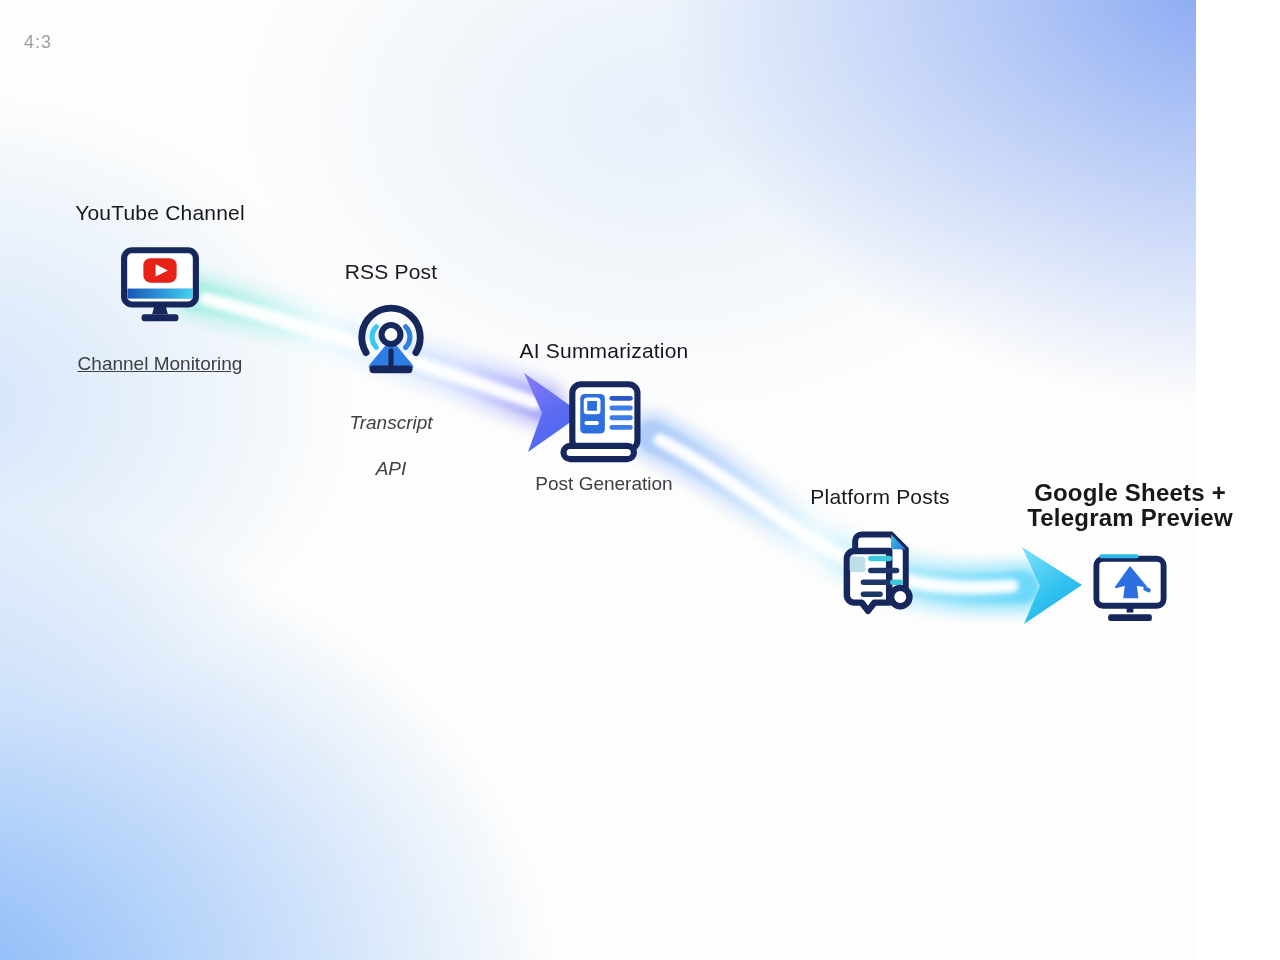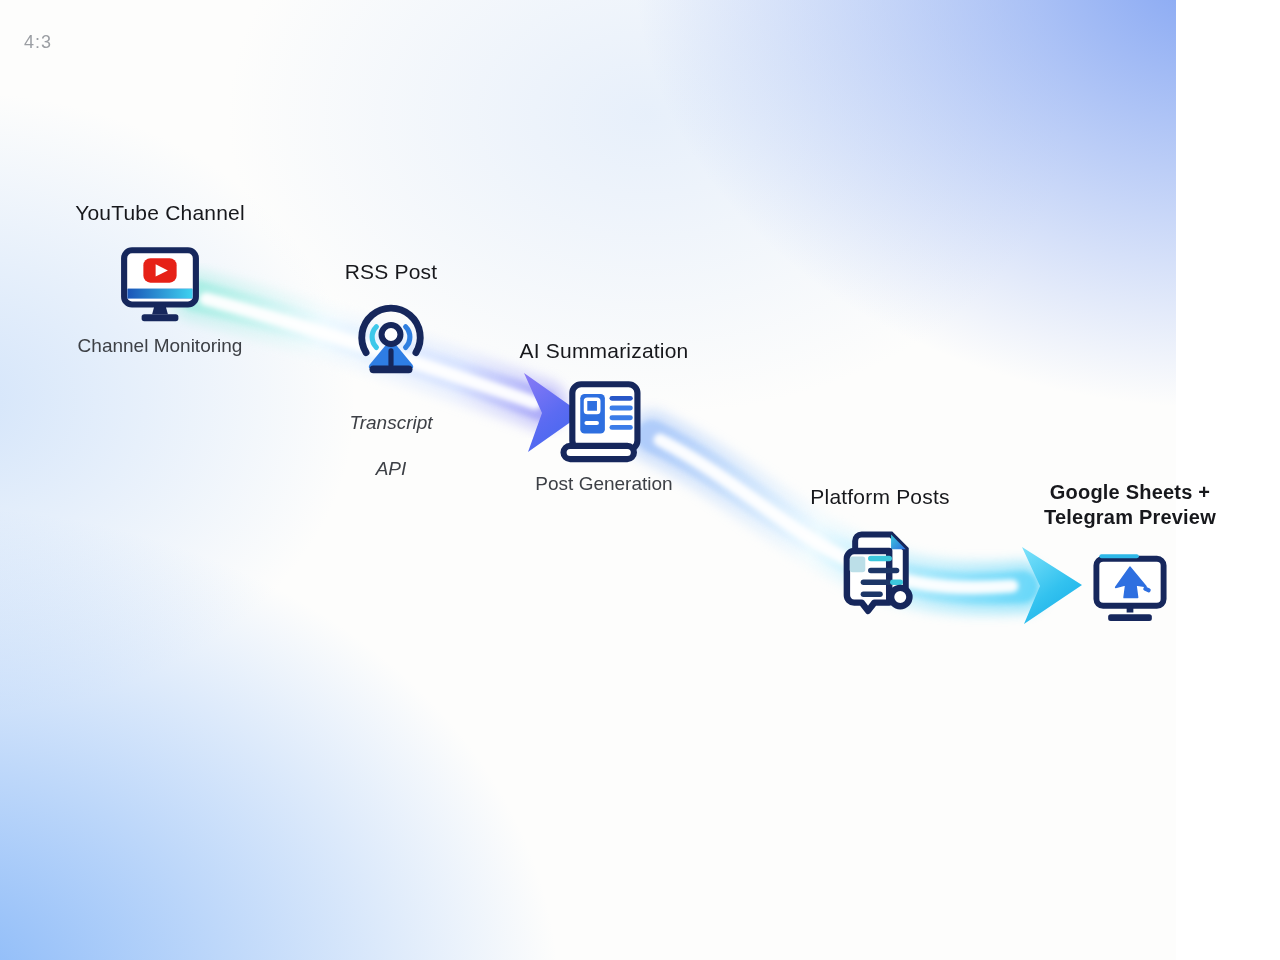--- a/index.html
+++ b/index.html
@@ -9,39 +9,40 @@
     position:relative;
   }
   .canvas{
     position:absolute;inset:0;width:1176px;height:960px;
     background:
       radial-gradient(950px 720px at 104% -4%, rgba(122,158,242,0.95), rgba(122,158,242,0) 62%),
       radial-gradient(1050px 820px at -6% 104%, rgba(126,178,248,0.95), rgba(126,178,248,0) 60%),
       radial-gradient(620px 480px at -4% 42%, rgba(160,198,248,0.45), rgba(160,198,248,0) 65%),
       radial-gradient(700px 500px at 55% 12%, rgba(190,214,248,0.35), rgba(190,214,248,0) 60%),
       linear-gradient(#fdfdfc,#fdfdfc);
+    padding-left: 20px;
   }
   .aspect-label{
     position:absolute;left:24px;top:32px;
     font-size:18px;color:#9b9ea3;letter-spacing:1px;
   }
   svg.flow-layer{position:absolute;left:0;top:0;z-index:1;}
   .node{
     position:absolute;z-index:2;width:260px;
     display:flex;flex-direction:column;align-items:center;text-align:center;
   }
   .node-title{
     font-weight:400;font-size:21px;color:#17181c;letter-spacing:0.2px;line-height:25px;
   }
-  .node-title.small{font-size:20px;font-weight:600;line-height:25px;}
+  .node-title.small{font-size:24px;font-weight:600;line-height:25px;}
   .node-caption{
     font-size:19px;color:#3d4046;line-height:26px;
   }
   .icon-wrap{display:block;}
-  .n1 .icon-wrap{margin-top:20px;}  .n1 .node-caption{}
+  .n1 .icon-wrap{margin-top:20px;}  .n1 .node-caption{margin-top:18px;text-decoration:underline;}
   .n2 .icon-wrap{margin-top:18px;}  .n2 .node-caption{margin-top:20px;font-style:italic;}
   .n3 .icon-wrap{margin-top:16px;}  .n3 .node-caption{}
   .n4 .icon-wrap{margin-top:18px;}
   .n5 .icon-wrap{margin-top:20px;}
 </style>
 </head>
 <body>
 
 <div class="canvas">
 

